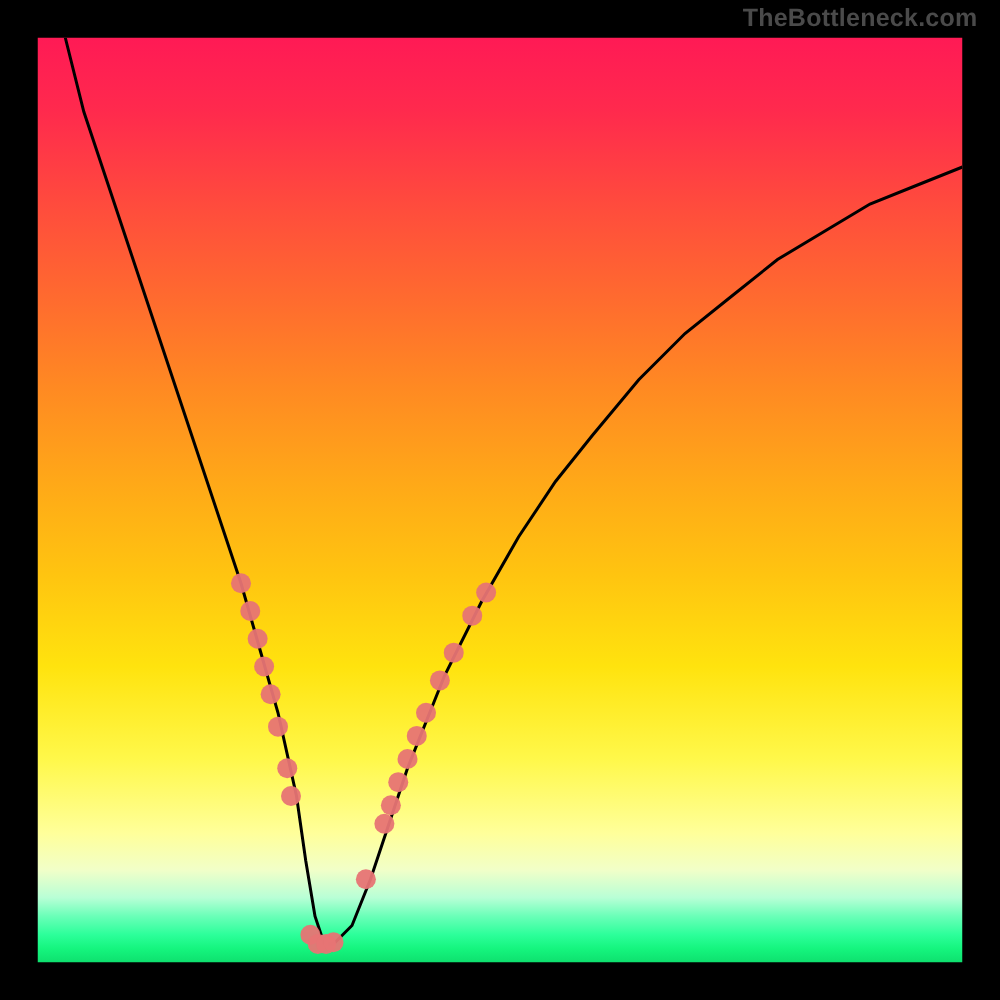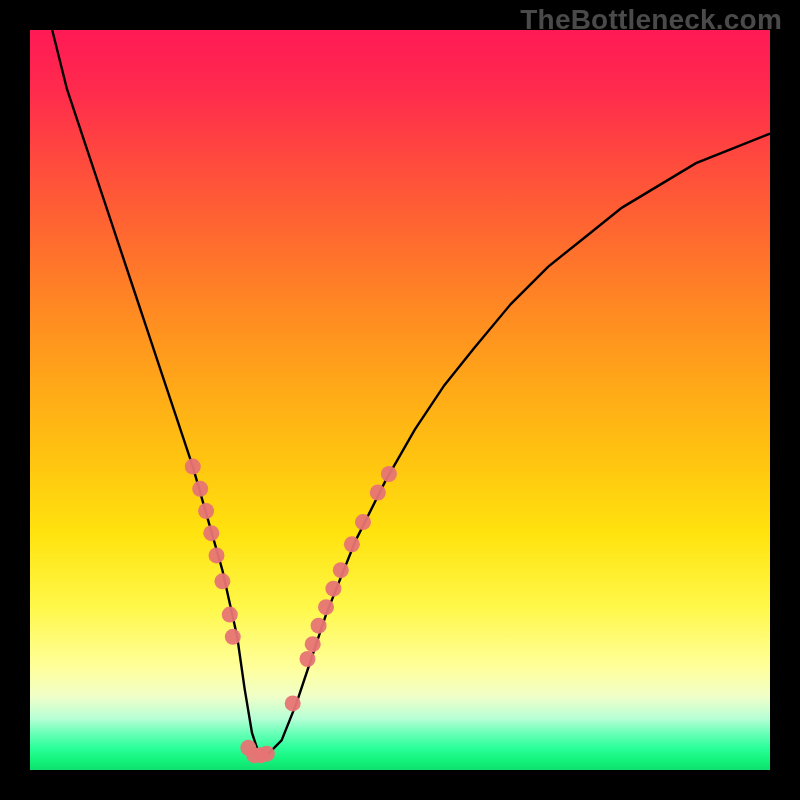--- a/index.html
+++ b/index.html
@@ -47,21 +47,21 @@
       #2cff9a 97%,
       #15f57e 98.5%,
       #0ee06e 100%
     );
   }
   .watermark {
     position: absolute;
     top: 4px;
     right: 18px;
     color: #4a4a4a;
-    font-size: 28px;
+    font-size: 20px;
     font-weight: 600;
     letter-spacing: 0.2px;
     user-select: none;
   }
   svg.curve {
     position: absolute;
     left: 0; top: 0;
     width: 100%;
     height: 100%;
   }

